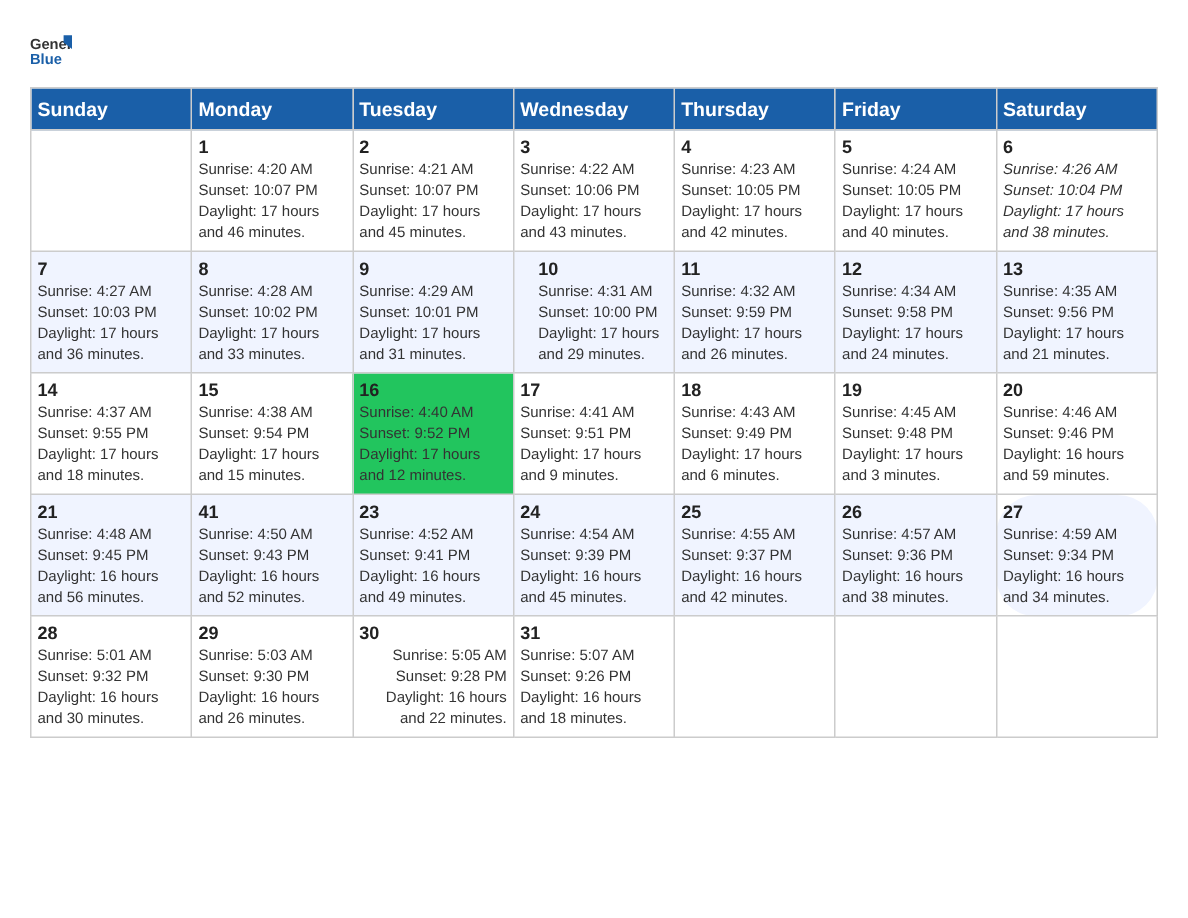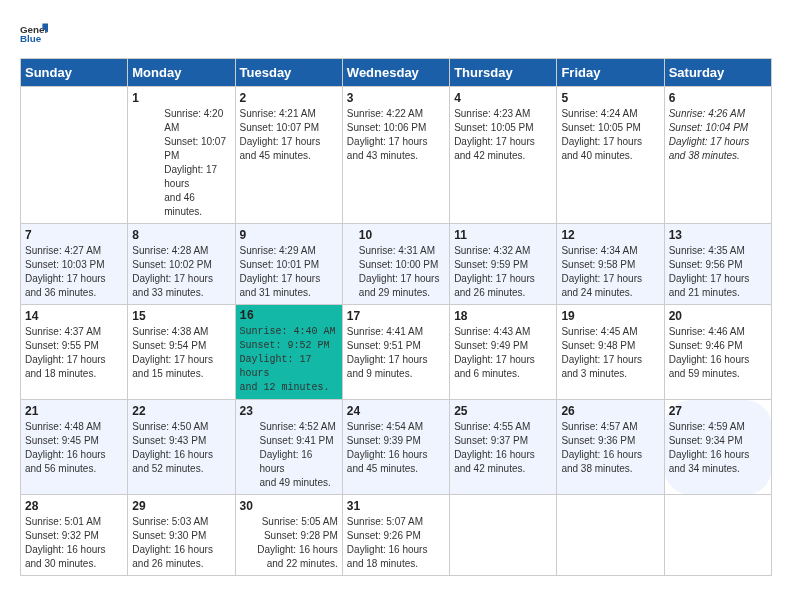--- a/index.html
+++ b/index.html
@@ -105,21 +105,21 @@
         <th>Thursday</th>
         <th>Friday</th>
         <th>Saturday</th>
       </tr>
   </thead>
   <tbody id="calendar-body">
   <tr>
         <td class="empty-cell"></td>
         <td style="background-color: rgb(255, 255, 255);">
           <div class="day-number">1</div>
-          <div class="day-info" style="white-space: pre-line; margin-left: 32px;">Sunrise: 4:20 AM
+          <div class="day-info" style="white-space: pre-line;">Sunrise: 4:20 AM
 Sunset: 10:07 PM
 Daylight: 17 hours
 and 46 minutes.</div>
         </td>
         <td style="background-color: rgb(255, 255, 255);">
           <div class="day-number">2</div>
           <div class="day-info" style="white-space: pre-line;">Sunrise: 4:21 AM
 Sunset: 10:07 PM
 Daylight: 17 hours
 and 45 minutes.</div>
@@ -212,21 +212,21 @@
 Daylight: 17 hours
 and 18 minutes.</div>
         </td>
         <td style="background-color: rgb(255, 255, 255);">
           <div class="day-number">15</div>
           <div class="day-info" style="white-space: pre-line;">Sunrise: 4:38 AM
 Sunset: 9:54 PM
 Daylight: 17 hours
 and 15 minutes.</div>
         </td>
-        <td style="background-color: #14b8a6; font-family: Liberation Mono, monospace;">
+        <td style="background-color: #22c55e;">
           <div class="day-number">16</div>
           <div class="day-info" style="white-space: pre-line;">Sunrise: 4:40 AM
 Sunset: 9:52 PM
 Daylight: 17 hours
 and 12 minutes.</div>
         </td>
         <td style="background-color: rgb(255, 255, 255);">
           <div class="day-number">17</div>
           <div class="day-info" style="white-space: pre-line;">Sunrise: 4:41 AM
 Sunset: 9:51 PM
@@ -257,29 +257,29 @@
       </tr>
       <tr>
         <td style="background-color: rgb(240, 244, 255);">
           <div class="day-number">21</div>
           <div class="day-info" style="white-space: pre-line;">Sunrise: 4:48 AM
 Sunset: 9:45 PM
 Daylight: 16 hours
 and 56 minutes.</div>
         </td>
         <td style="background-color: rgb(240, 244, 255);">
-          <div class="day-number">22</div>
+          <div class="day-number">41</div>
           <div class="day-info" style="white-space: pre-line;">Sunrise: 4:50 AM
 Sunset: 9:43 PM
 Daylight: 16 hours
 and 52 minutes.</div>
         </td>
         <td style="background-color: rgb(240, 244, 255);">
           <div class="day-number">23</div>
-          <div class="day-info" style="white-space: pre-line; margin-left: 20px;">Sunrise: 4:52 AM
+          <div class="day-info" style="white-space: pre-line;">Sunrise: 4:52 AM
 Sunset: 9:41 PM
 Daylight: 16 hours
 and 49 minutes.</div>
         </td>
         <td style="background-color: rgb(240, 244, 255);">
           <div class="day-number">24</div>
           <div class="day-info" style="white-space: pre-line;">Sunrise: 4:54 AM
 Sunset: 9:39 PM
 Daylight: 16 hours
 and 45 minutes.</div>

